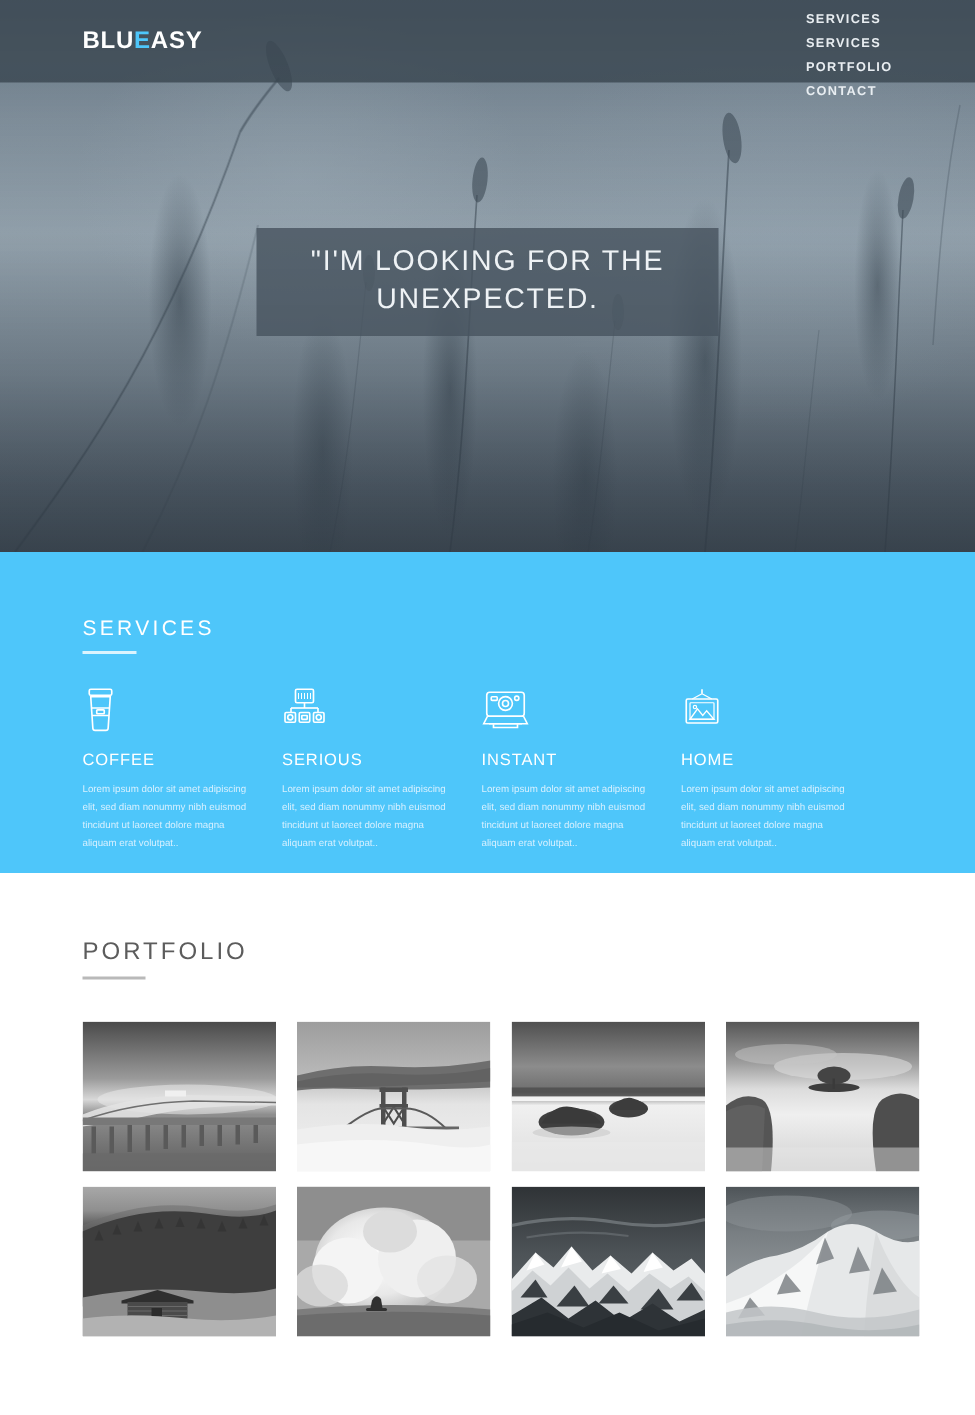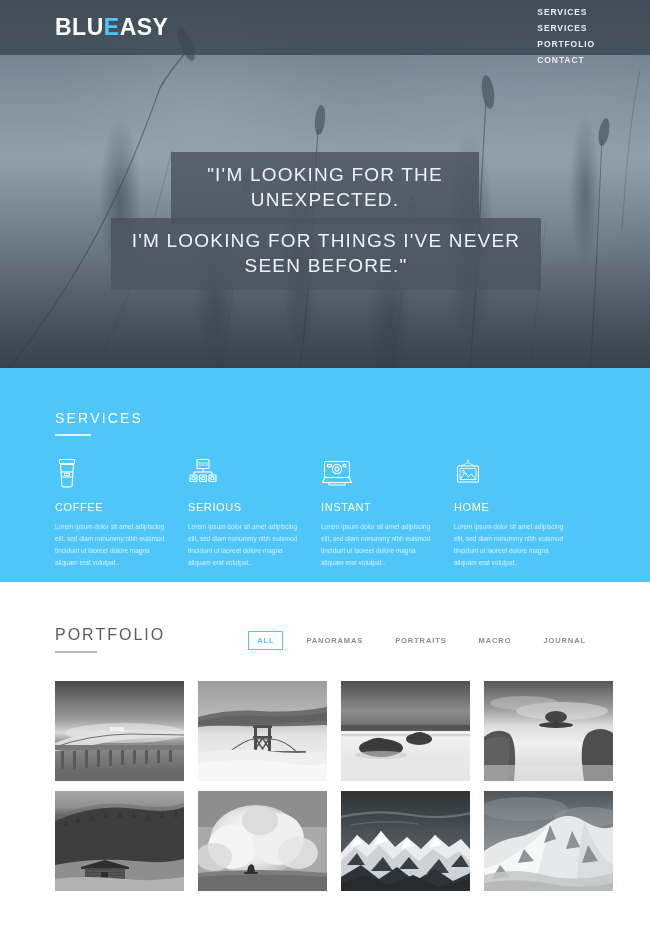--- a/index.html
+++ b/index.html
@@ -42,21 +42,21 @@
   
   .site-header {
     position:absolute; top:0; left:0;
     width:650px; height:55px;
     background:rgba(58,70,80,.80);
     display:flex; align-items:center;
     padding:0 55px;
     z-index:5;
   }
   .logo {
-    font-size:23px; font-weight:bold; letter-spacing:.5px;
+    font-size:16px; font-weight:bold; letter-spacing:.5px;
     color:#ffffff;
   }
   .logo .accent { color:#4ec6fa; }
   .main-nav { margin-left:auto; display:flex; gap:6px;flex-direction:column; }
   .nav-link {
     color:#e8edf1; font-size:8.5px; letter-spacing:.9px;
     text-decoration:none; font-weight:bold;
   }
 
   
@@ -172,21 +172,20 @@
     <nav class="main-nav">
       <a class="nav-link" href="#">HOME</a>
       <a class="nav-link" href="#">SERVICES</a>
       <a class="nav-link" href="#">SERVICES</a>
       <a class="nav-link" href="#">PORTFOLIO</a>
       <a class="nav-link" href="#">CONTACT</a>
     </nav>
   </header>
 
   <div class="quote-block quote-1">"I'M LOOKING FOR THE UNEXPECTED.</div>
-  <div class="quote-block quote-2">I'M LOOKING FOR THINGS I'VE NEVER SEEN BEFORE."</div>
 </div>
 
 <section class="services">
   <div class="sec-title">SERVICES</div>
   <div class="title-rule"></div>
 
   <div class="svc-grid">
 
     <div class="svc-col">
       <div class="svc-icon">
@@ -263,27 +262,20 @@
 
   </div>
 </section>
 
 <section class="portfolio">
   <div class="pf-head">
     <div class="pf-title-wrap">
       <div class="pf-title">PORTFOLIO</div>
       <div class="pf-rule"></div>
     </div>
-    <div class="pf-filters">
-      <div class="pf-filter active">ALL</div>
-      <div class="pf-filter">PANORAMAS</div>
-      <div class="pf-filter">PORTRAITS</div>
-      <div class="pf-filter">MACRO</div>
-      <div class="pf-filter">JOURNAL</div>
-    </div>
   </div>
 
   <div class="pf-grid">
 
     <div class="pf-item">
       <svg viewBox="0 0 129 100" preserveAspectRatio="none">
         <defs>
             <linearGradient id="g1" x1="0" y1="0" x2="0" y2="1">
           <stop offset="0" stop-color="#4a4a4a"></stop>
               <stop offset=".38" stop-color="#9a9a9a"></stop>

